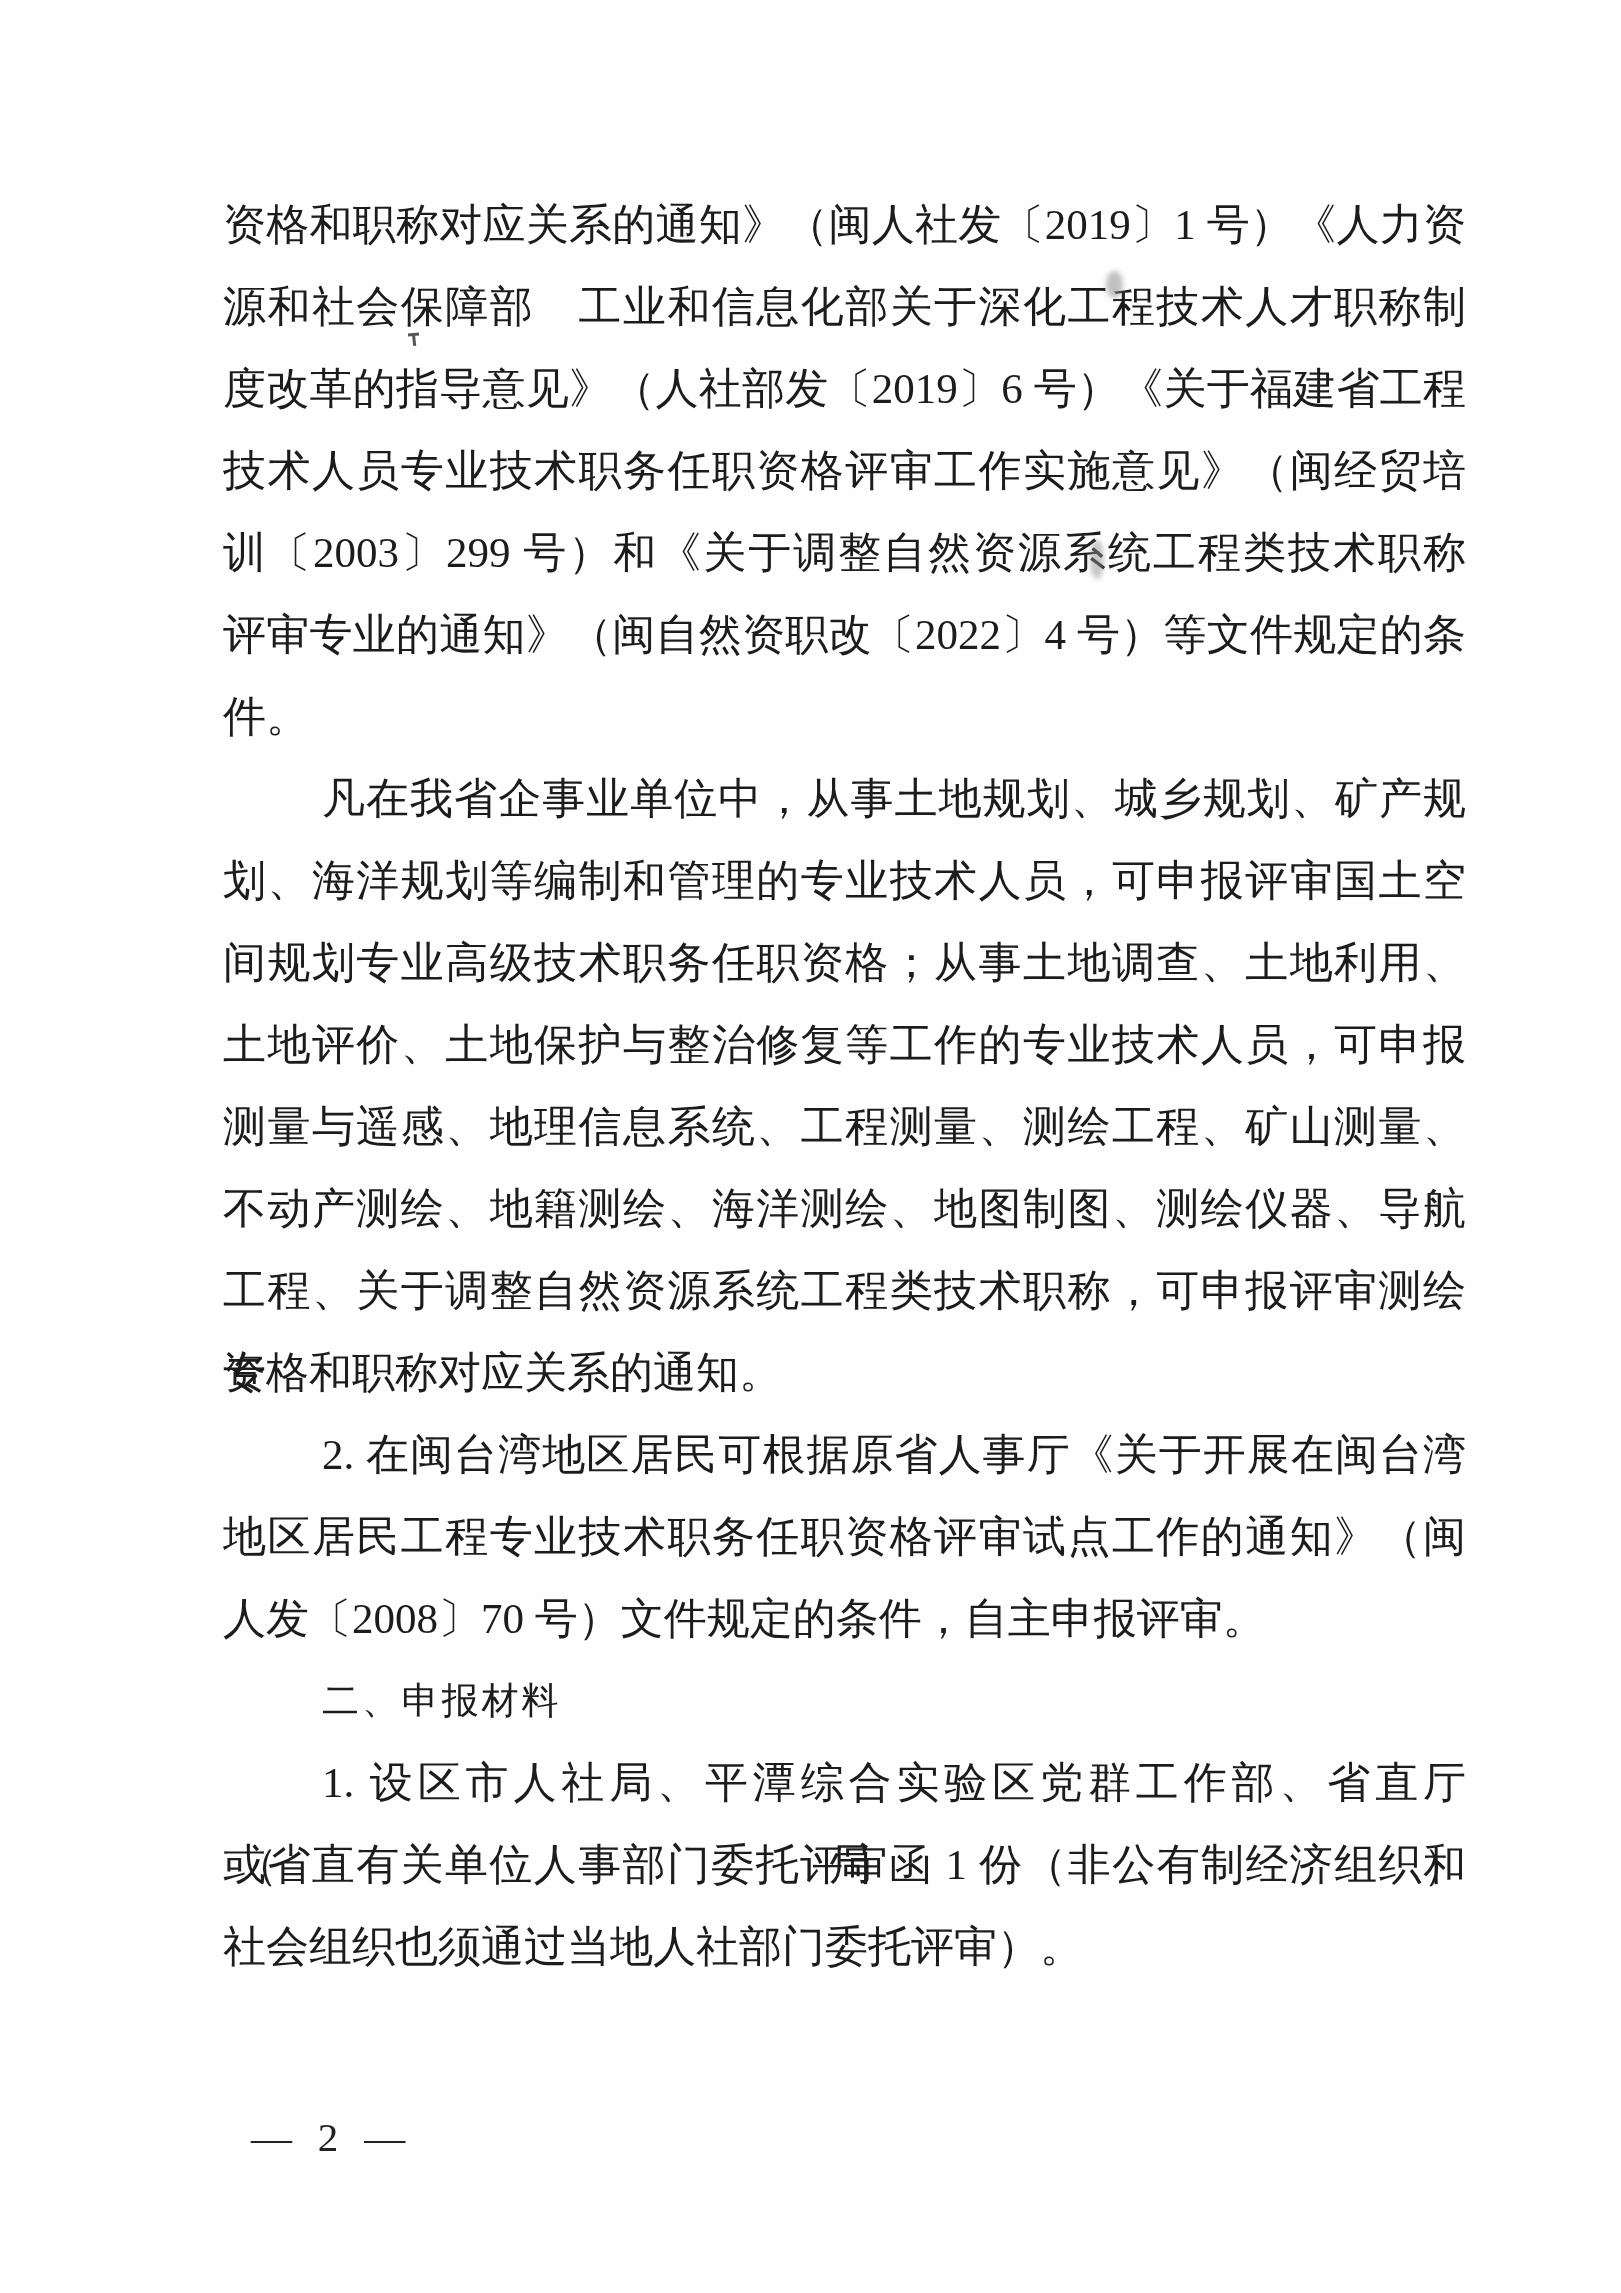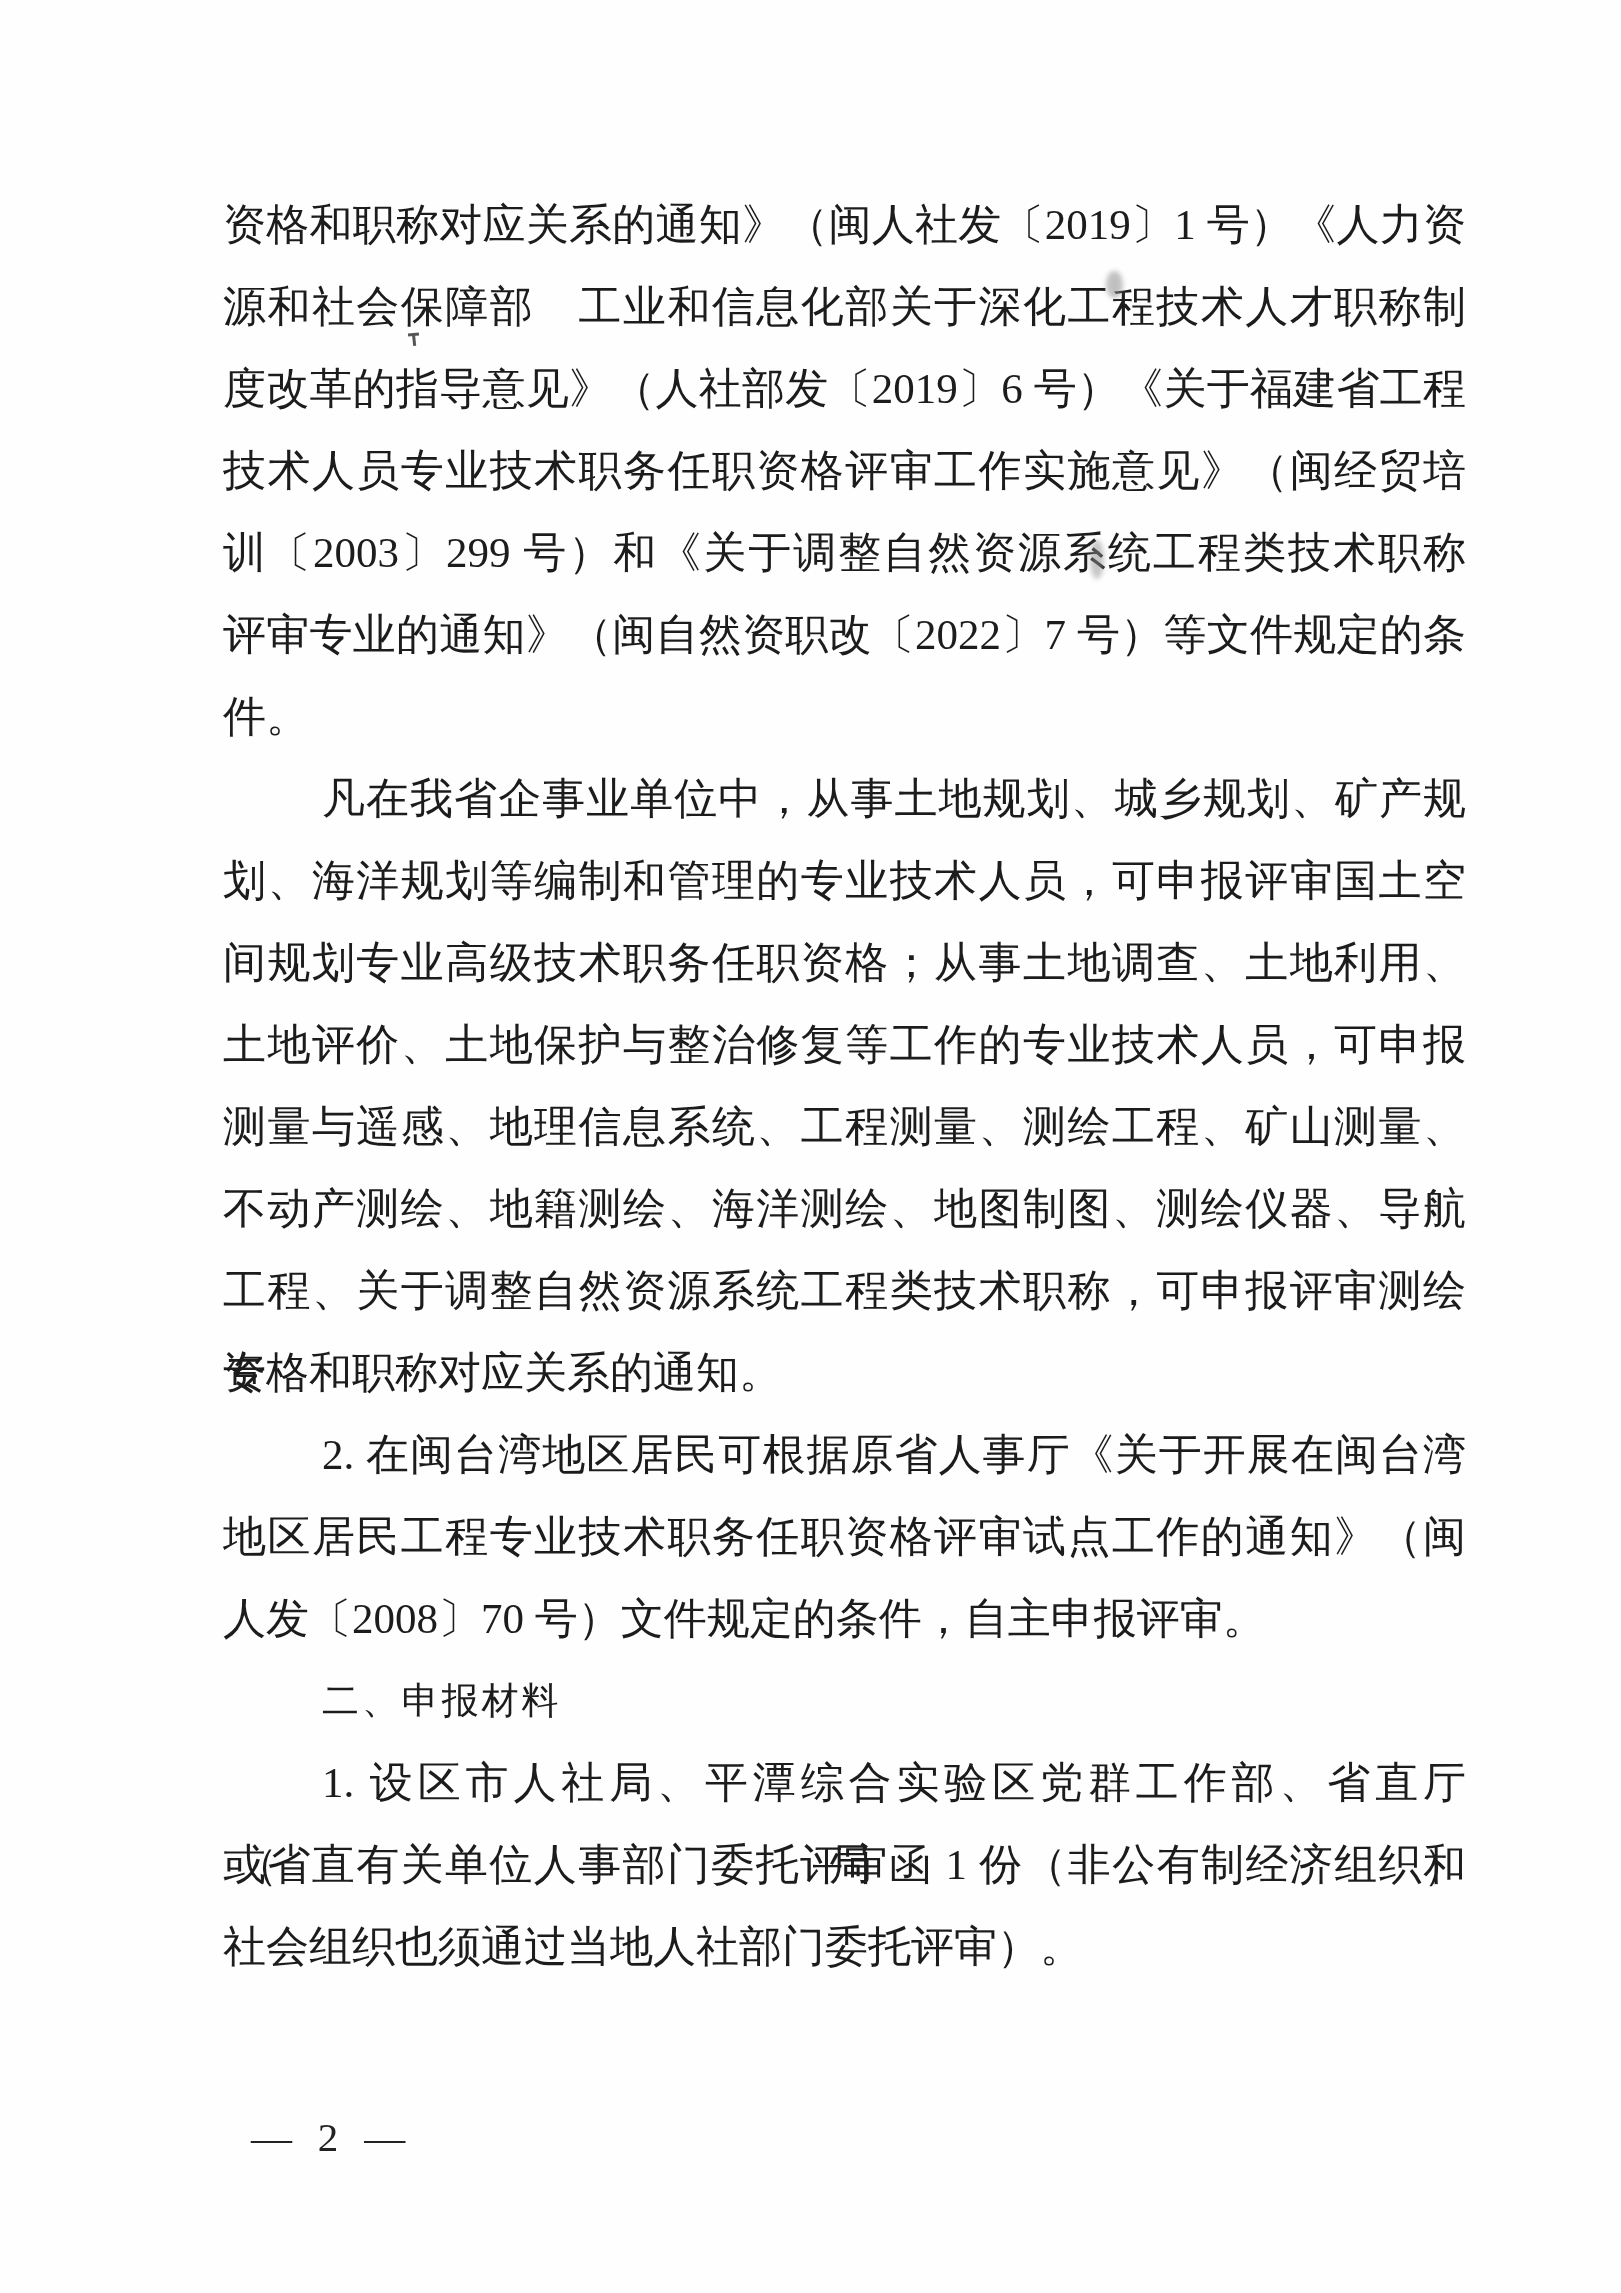--- a/index.html
+++ b/index.html
@@ -99,21 +99,21 @@
 </head>
 <body>
 
 <div class="page">
   <div class="text-block">
       <div class="line fill">资格和职称对应关系的通知》（闽人社发〔2019〕1 号）《人力资</div>
       <div class="line fill">源和社会保障部　工业和信息化部关于深化工程技术人才职称制</div>
       <div class="line fill">度改革的指导意见》（人社部发〔2019〕6 号）《关于福建省工程</div>
       <div class="line fill">技术人员专业技术职务任职资格评审工作实施意见》（闽经贸培</div>
       <div class="line fill">训〔2003〕299 号）和《关于调整自然资源系统工程类技术职称</div>
-      <div class="line fill">评审专业的通知》（闽自然资职改〔2022〕7 号）等文件规定的条</div>
+      <div class="line fill">评审专业的通知》（闽自然资职改〔2022〕4 号）等文件规定的条</div>
       <div class="line">件。</div>
       <div class="line fill indent">凡在我省企事业单位中，从事土地规划、城乡规划、矿产规</div>
       <div class="line fill">划、海洋规划等编制和管理的专业技术人员，可申报评审国土空</div>
       <div class="line fill">间规划专业高级技术职务任职资格；从事土地调查、土地利用、</div>
       <div class="line fill">土地评价、土地保护与整治修复等工作的专业技术人员，可申报</div>
       <div class="line fill">测量与遥感、地理信息系统、工程测量、测绘工程、矿山测量、</div>
       <div class="line fill">不动产测绘、地籍测绘、海洋测绘、地图制图、测绘仪器、导航</div>
       <div class="line fill">工程、关于调整自然资源系统工程类技术职称，可申报评审测绘专</div>
       <div class="line">资格和职称对应关系的通知。</div>
       <div class="line fill indent">2. 在闽台湾地区居民可根据原省人事厅《关于开展在闽台湾</div>

